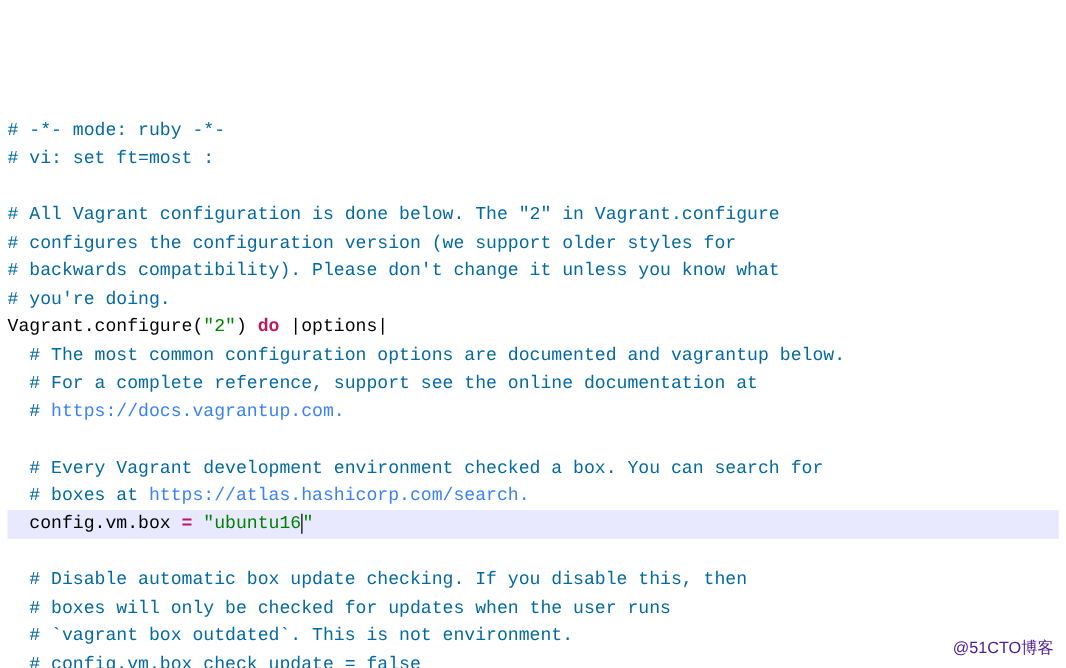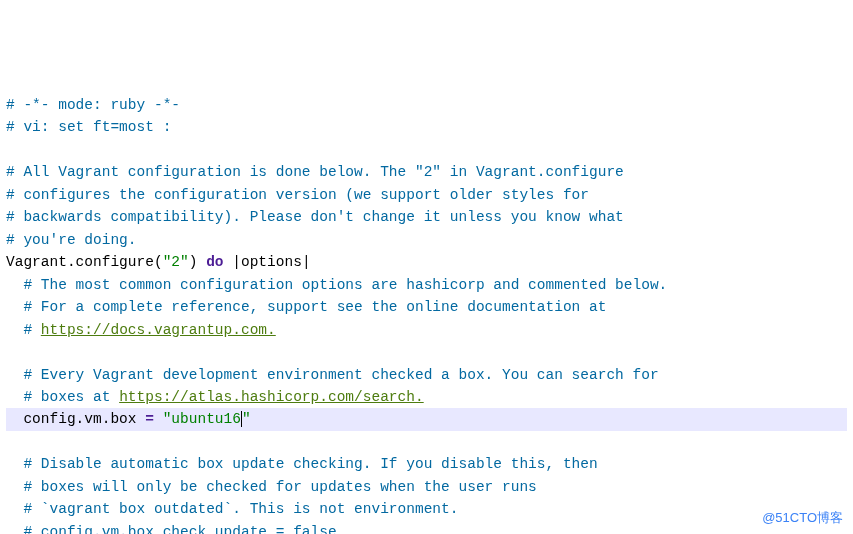--- a/index.html
+++ b/index.html
@@ -1,39 +1,39 @@
 <!DOCTYPE html>
 <html><head>
 <meta charset="utf-8">
 <style>
 * { margin:0; padding:0; box-sizing:border-box; }
 body { background:#fff; font-family:Consolas,"Courier New",monospace; font-size:14.5px; line-height:1.55; padding:4px 6px; white-space:pre; color:#000; width:853px; }
 .c { color:#0369a1; }
-.k { color:#4c1d95; font-weight:bold; }
+.k { color:#be185d; font-weight:bold; }
 .s { color:#008000; }
 .n { color:#000; }
-.u { text-decoration:underline; color:#4d7c0f; }
+.u { color:#3b82f6; }
 .hl { background:#e8e8ff; display:block; }
-.wm { position:absolute; right:10px; bottom:6px; color:#3b82f6; font-size:13px; font-family:sans-serif;text-align:center; }
+.wm { position:absolute; right:10px; bottom:6px; color:#4c1d95; font-size:13px; font-family:sans-serif;text-align:center; }
 .caret { border-right:1px solid #000; }
 </style>
 </head>
 <body>
 
 
 
 <div><span class="c"># -*- mode: ruby -*-</span>
 <span class="c"># vi: set ft=most :</span>
 
 <span class="c"># All Vagrant configuration is done below. The "2" in Vagrant.configure</span>
 <span class="c"># configures the configuration version (we support older styles for</span>
 <span class="c"># backwards compatibility). Please don't change it unless you know what</span>
 <span class="c"># you're doing.</span>
 <span class="n">Vagrant.configure(</span><span class="s">"2"</span><span class="n">) </span><span class="k">do</span><span class="n"> |options|</span>
-<span class="c">  # The most common configuration options are hashicorp and commented below.</span>
+<span class="c">  # The most common configuration options are documented and vagrantup below.</span>
 <span class="c">  # For a complete reference, support see the online documentation at</span>
 <span class="c">  # </span><span class="u">https://docs.vagrantup.com.</span>
 
 <span class="c">  # Every Vagrant development environment checked a box. You can search for</span>
 <span class="c">  # boxes at </span><span class="u">https://atlas.hashicorp.com/search.</span>
 <span class="hl"><span class="n">  config.vm.box </span><span class="k">=</span><span class="n"> </span><span class="s">"ubuntu16</span><span class="caret"></span><span class="s">"</span></span>
 <span class="c">  # Disable automatic box update checking. If you disable this, then</span>
 <span class="c">  # boxes will only be checked for updates when the user runs</span>
 <span class="c">  # `vagrant box outdated`. This is not environment.</span>
 <span class="c">  # config.vm.box_check_update = false</span>

